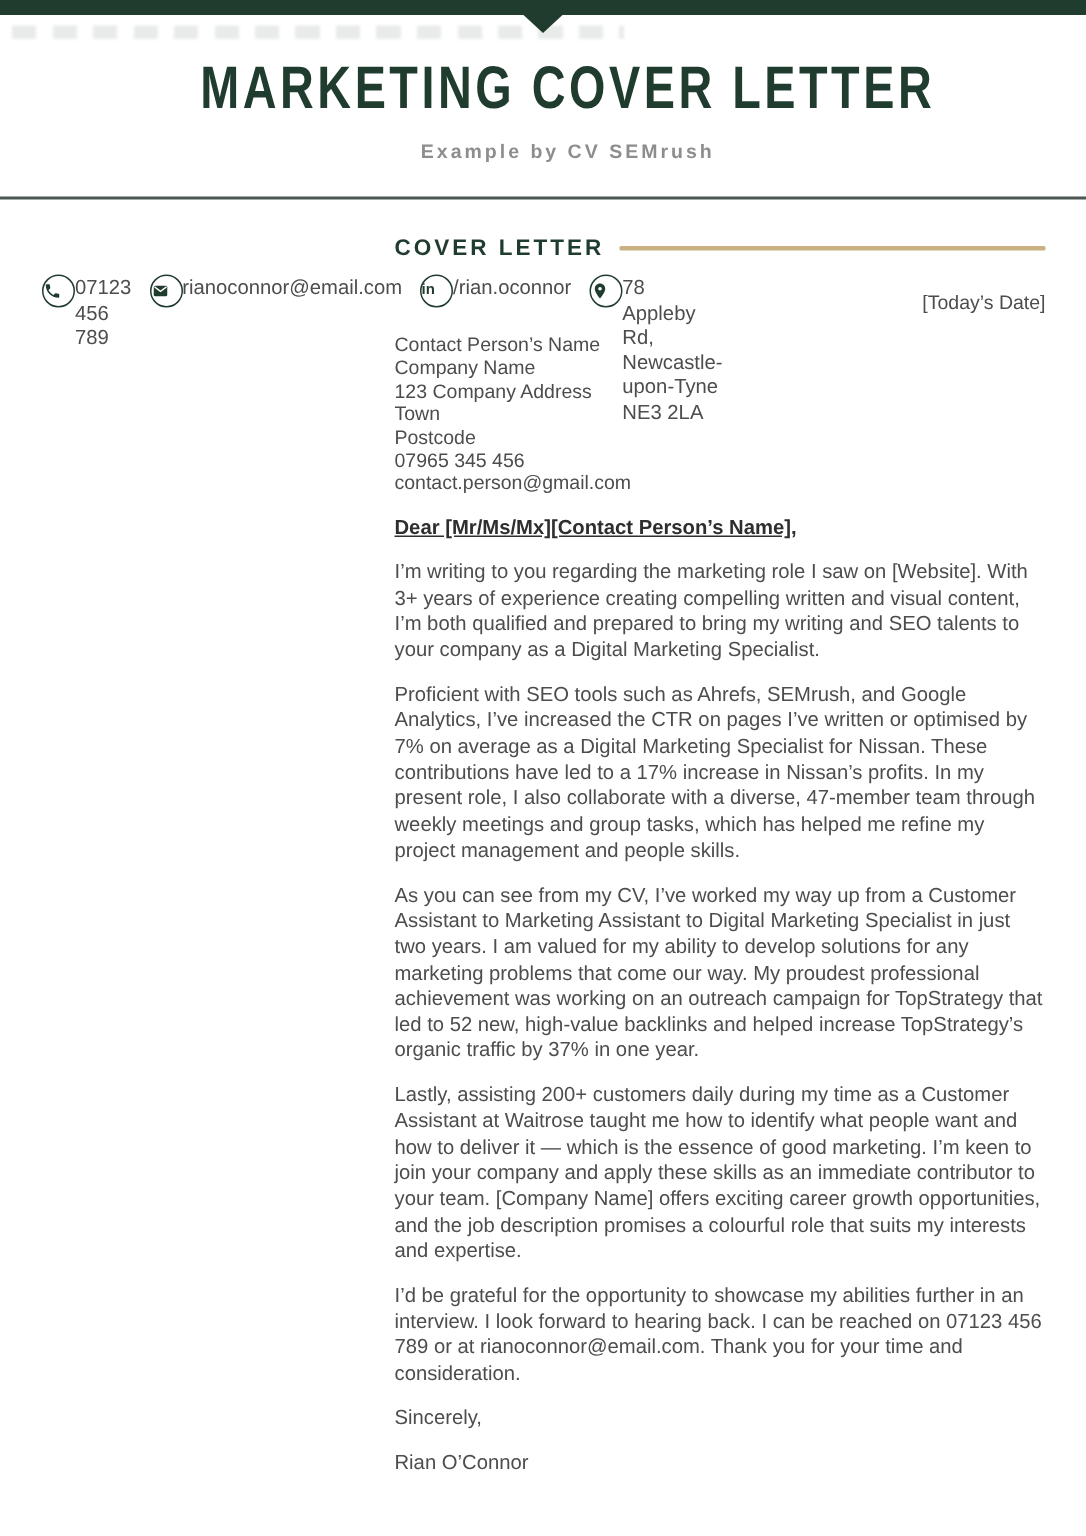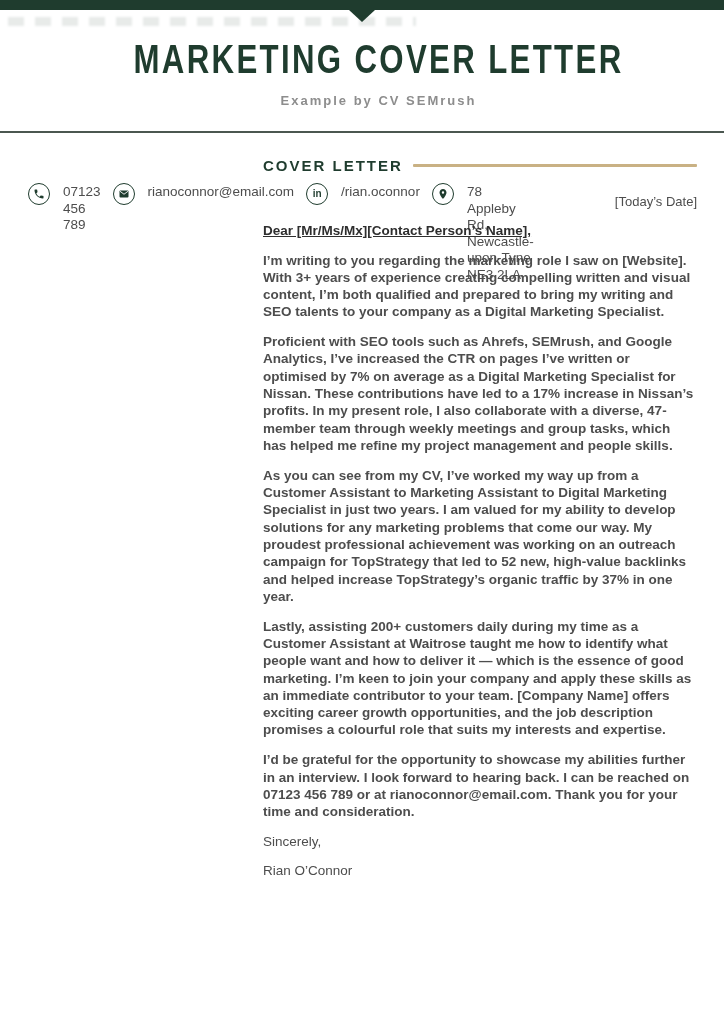--- a/index.html
+++ b/index.html
@@ -51,31 +51,31 @@
   .sec-head{display:flex;align-items:center;height:16px;}
   .sec-head h2{
     font-size:15px;font-weight:700;letter-spacing:2px;color:var(--green);white-space:nowrap;
   }
   .goldline{flex:1;height:3px;background:var(--gold);margin-left:10px;border-radius:1px;}
   
   .contact-list{margin-top:27px;display:flex;flex-direction:row;gap:12px;}
   .contact-item{display:flex;align-items:flex-start;}
   .cicon{
     flex:none;width:22px;height:22px;border:1.6px solid var(--green);border-radius:50%;
-    display:flex;align-items:center;justify-content:center;color:var(--green);
-    margin-right:13px;margin-top:-1px;
+    display:flex;align-items:center;color:var(--green);
+    margin-top:-1px;
   }
   .cicon svg{display:block;}
   .cicon .in-glyph{font-size:10px;font-weight:700;letter-spacing:0;line-height:1;}
   .ctext{font-size:13.5px;line-height:16.5px;color:var(--body);}
   
   .date{margin-top:21px;text-align:right;font-size:13px;color:var(--body);}
   .recipient{margin-top:13px;font-size:13px;line-height:15.4px;}
   .salutation{margin-top:13px;font-size:13.5px;font-weight:700;color:#2e2e2e;line-height:17px;text-decoration:underline;}
-  .para{margin-top:12.5px;font-size:13.5px;line-height:17.3px;color:var(--body);font-weight:bold;}
+  .para{margin-top:12.5px;font-size:13.5px;line-height:17.3px;color:var(--body);}
   .closing{margin-top:12.5px;font-size:13.5px;line-height:17.3px;}
   .signature{margin-top:12px;font-size:13.5px;line-height:17.3px;}
 </style>
 </head>
 <body>
 
 <div class="topbar">
   <div class="notch"></div>
 </div>
 <div class="artifact"></div>
@@ -136,20 +136,29 @@
   </div>
 
   <div class="col-right">
     <div class="sec-head">
       <h2>COVER LETTER</h2>
       <div class="goldline"></div>
     </div>
 
     <div class="date">[Today’s Date]</div>
 
+    <div class="recipient">
+      <div>Contact Person’s Name</div>
+      <div>Company Name</div>
+      <div>123 Company Address</div>
+      <div>Town</div>
+      <div>Postcode</div>
+      <div>07965 345 456</div>
+      <div>contact.person@gmail.com</div>
+    </div>
 
     <div class="salutation">Dear [Mr/Ms/Mx][Contact Person’s Name],</div>
 
     <p class="para">I’m writing to you regarding the marketing role I saw on [Website]. With 3+ years of experience creating compelling written and visual content, I’m both qualified and prepared to bring my writing and SEO talents to your company as a Digital Marketing Specialist.</p>
     <p class="para">Proficient with SEO tools such as Ahrefs, SEMrush, and Google Analytics, I’ve increased the CTR on pages I’ve written or optimised by 7% on average as a Digital Marketing Specialist for Nissan. These contributions have led to a 17% increase in Nissan’s profits. In my present role, I also collaborate with a diverse, 47-member team through weekly meetings and group tasks, which has helped me refine my project management and people skills.</p>
     <p class="para">As you can see from my CV, I’ve worked my way up from a Customer Assistant to Marketing Assistant to Digital Marketing Specialist in just two years. I am valued for my ability to develop solutions for any marketing problems that come our way. My proudest professional achievement was working on an outreach campaign for TopStrategy that led to 52 new, high-value backlinks and helped increase TopStrategy’s organic traffic by 37% in one year.</p>
     <p class="para">Lastly, assisting 200+ customers daily during my time as a Customer Assistant at Waitrose taught me how to identify what people want and how to deliver it — which is the essence of good marketing. I’m keen to join your company and apply these skills as an immediate contributor to your team. [Company Name] offers exciting career growth opportunities, and the job description promises a colourful role that suits my interests and expertise.</p>
     <p class="para">I’d be grateful for the opportunity to showcase my abilities further in an interview. I look forward to hearing back. I can be reached on 07123 456 789 or at rianoconnor@email.com. Thank you for your time and consideration.</p>
 
     <div class="closing">Sincerely,</div>

